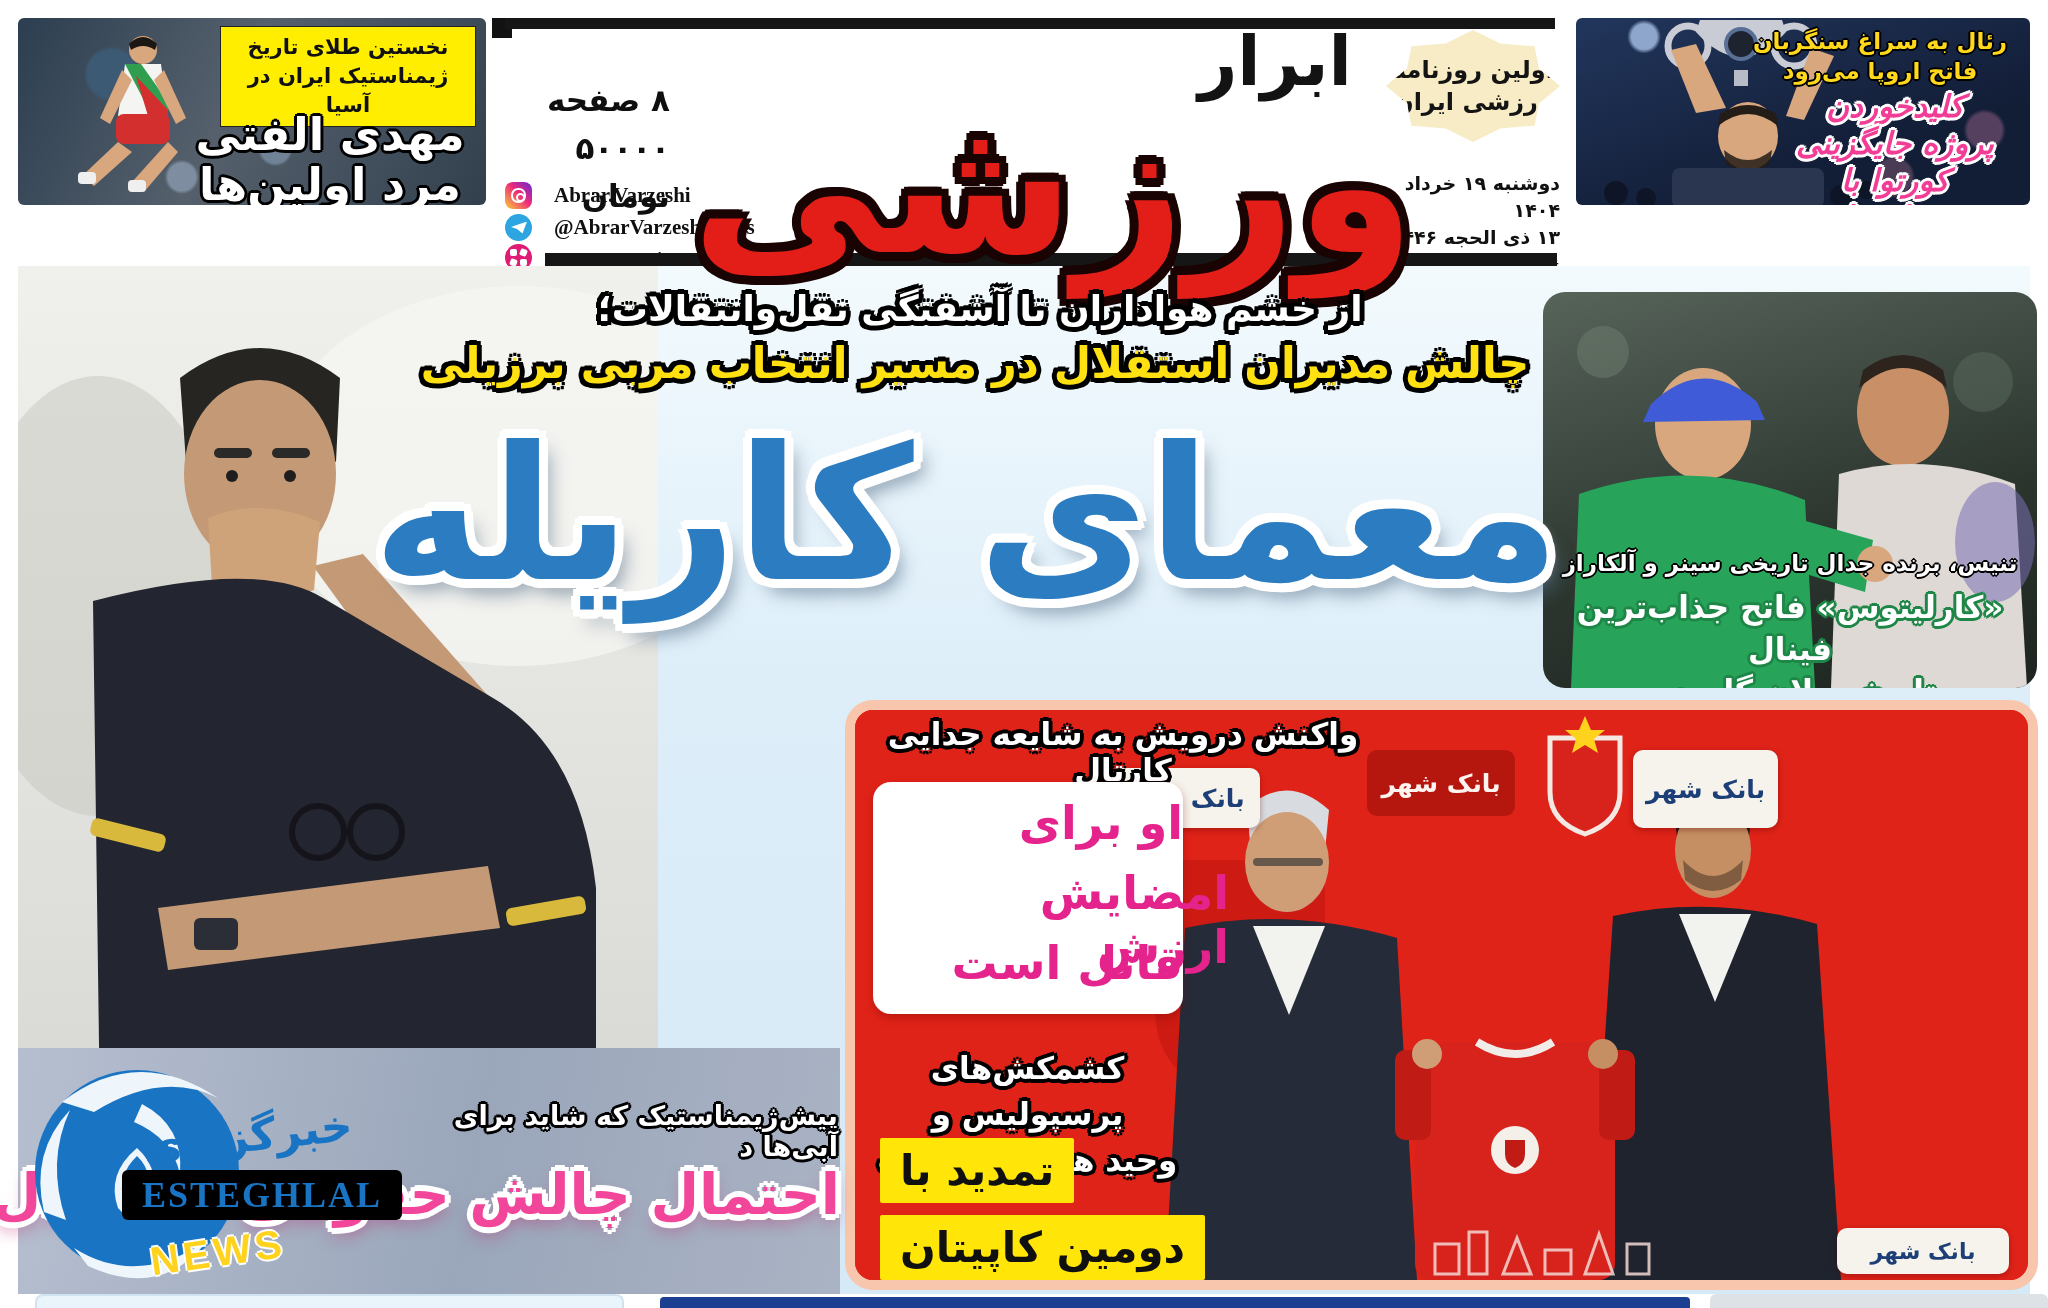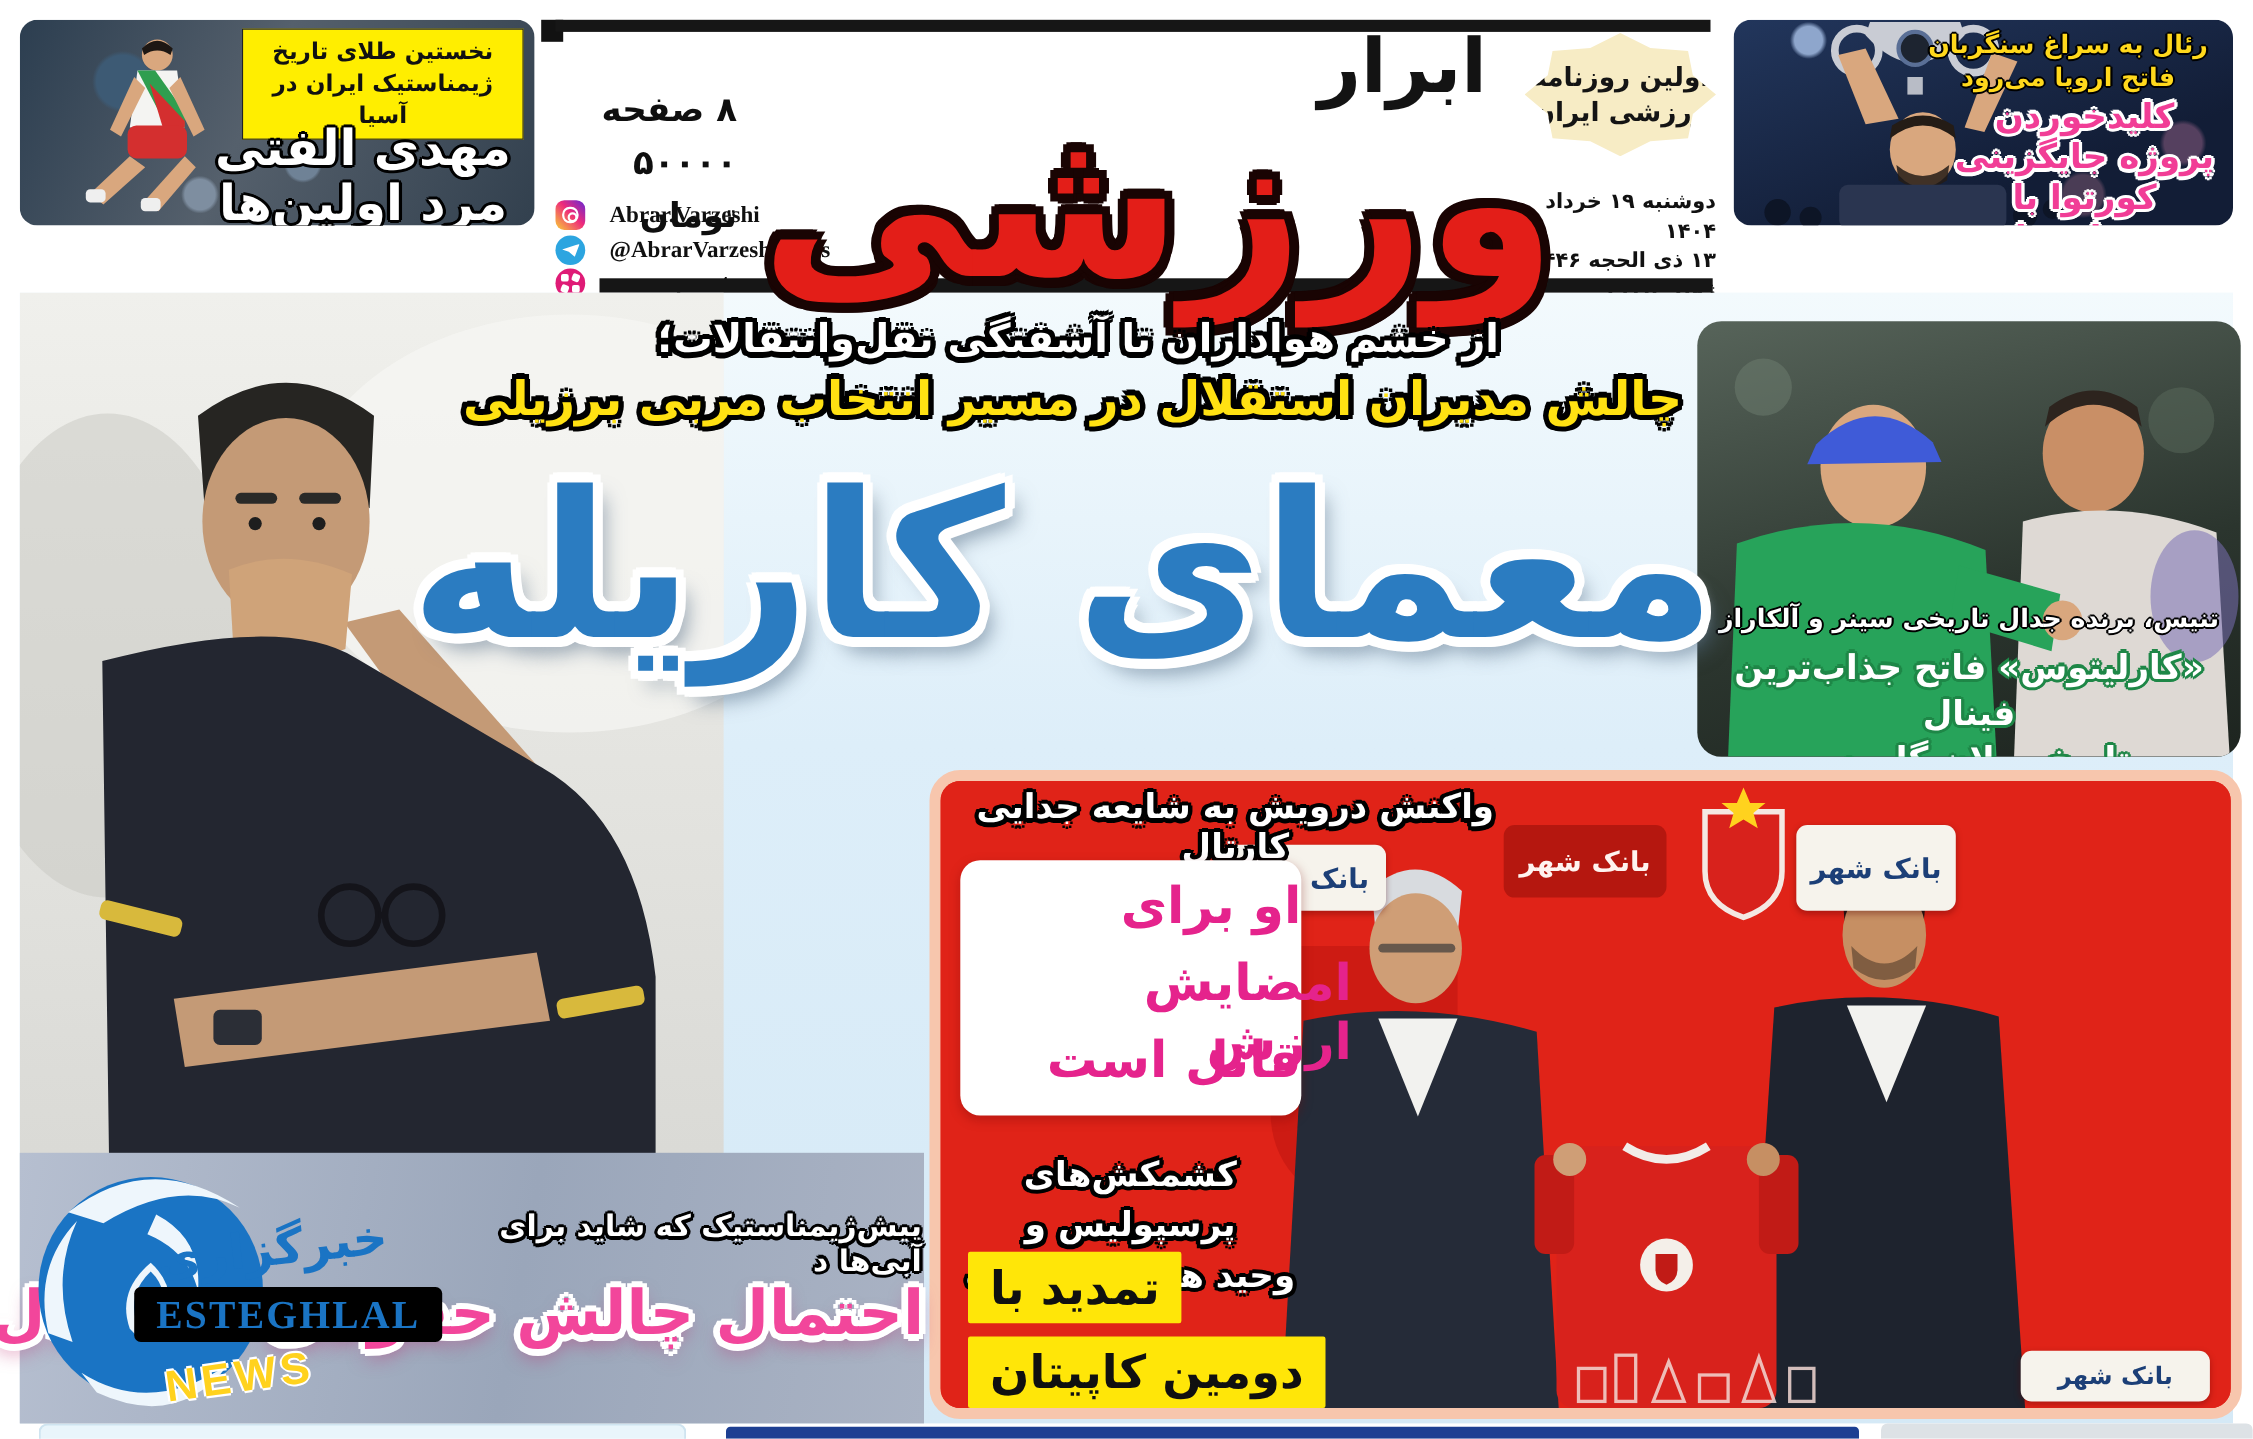--- a/index.html
+++ b/index.html
@@ -8,25 +8,25 @@
   .abs{position:absolute;}
   .rtl{direction:rtl;}
   .ctr{text-align:center;}
   .b{font-weight:bold;}
 
   
   .o2k{text-shadow:-2px 0 #000,2px 0 #000,0 -2px #000,0 2px #000,-1px -1px #000,1px -1px #000,-1px 1px #000,1px 1px #000;}
   .o3k{text-shadow:-3px 0 #000,3px 0 #000,0 -3px #000,0 3px #000,-2px -2px #000,2px -2px #000,-2px 2px #000,2px 2px #000;}
   .o4k{text-shadow:-4px 0 #000,4px 0 #000,0 -4px #000,0 4px #000,-3px -3px #000,3px -3px #000,-3px 3px #000,3px 3px #000;}
   .o5k{text-shadow:-5px 0 #000,5px 0 #000,0 -5px #000,0 5px #000,-4px -4px #000,4px -4px #000,-4px 4px #000,4px 4px #000;}
-  .o3w{text-shadow:-3px 0 #fff,3px 0 #fff,0 -3px #fff,0 3px #fff,-2px -2px #fff,2px -2px #fff,-2px 2px #fff,2px 2px #fff;}
+  .o3w{text-shadow:-3px 0 #fff,3px 0 #fff,0 -3px #fff,0 3px #fff,-2px -2px #fff,2px -2px #fff,-2px 2px #fff,2px 2px #fff;font-style:italic;}
   .o3g{text-shadow:-3px 0 #1e8747,3px 0 #1e8747,0 -3px #1e8747,0 3px #1e8747,-2px -2px #1e8747,2px -2px #1e8747,-2px 2px #1e8747,2px 2px #1e8747;}
 
   
-  .photo-card{border-radius:16px;overflow:hidden;}
+  .photo-card{border-radius:6px;overflow:hidden;}
   #gym-card{left:18px;top:18px;width:468px;height:187px;
     background:radial-gradient(circle at 20% 30%,#3d5a74 0 6%,transparent 7%),
                radial-gradient(circle at 55% 70%,#6f8296 0 5%,transparent 6%),
                radial-gradient(circle at 80% 25%,#51708c 0 5%,transparent 6%),
                radial-gradient(circle at 35% 85%,#7e8ea0 0 4%,transparent 5%),
                linear-gradient(115deg,#2c3e50,#55606c 45%,#32404e);}
   #gym-badge{right:10px;top:8px;width:238px;background:#ffee00;color:#111;
     font-size:21px;line-height:29px;padding:6px 8px;border:1px solid #222;}
   #gym-head{right:6px;top:92px;width:300px;color:#fff;font-size:45px;line-height:50px;}
   #corner-mark{left:492px;top:18px;width:20px;height:20px;background:#121212;}

